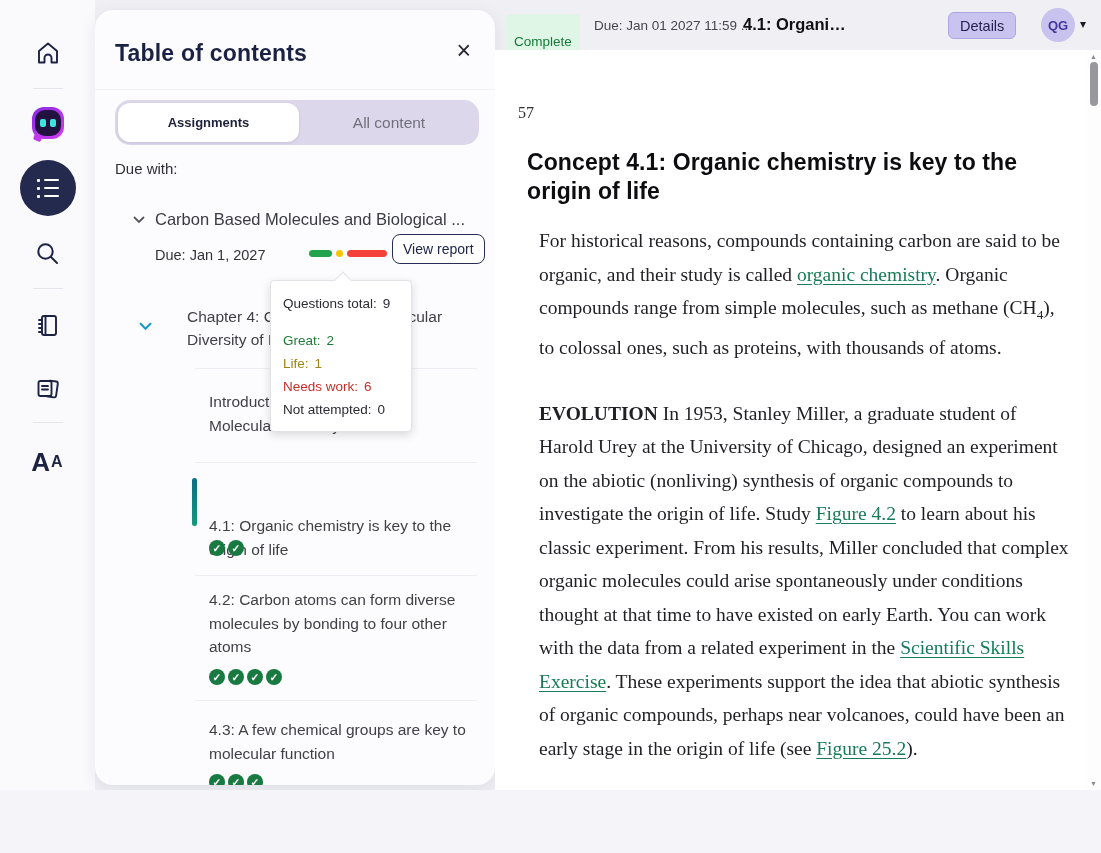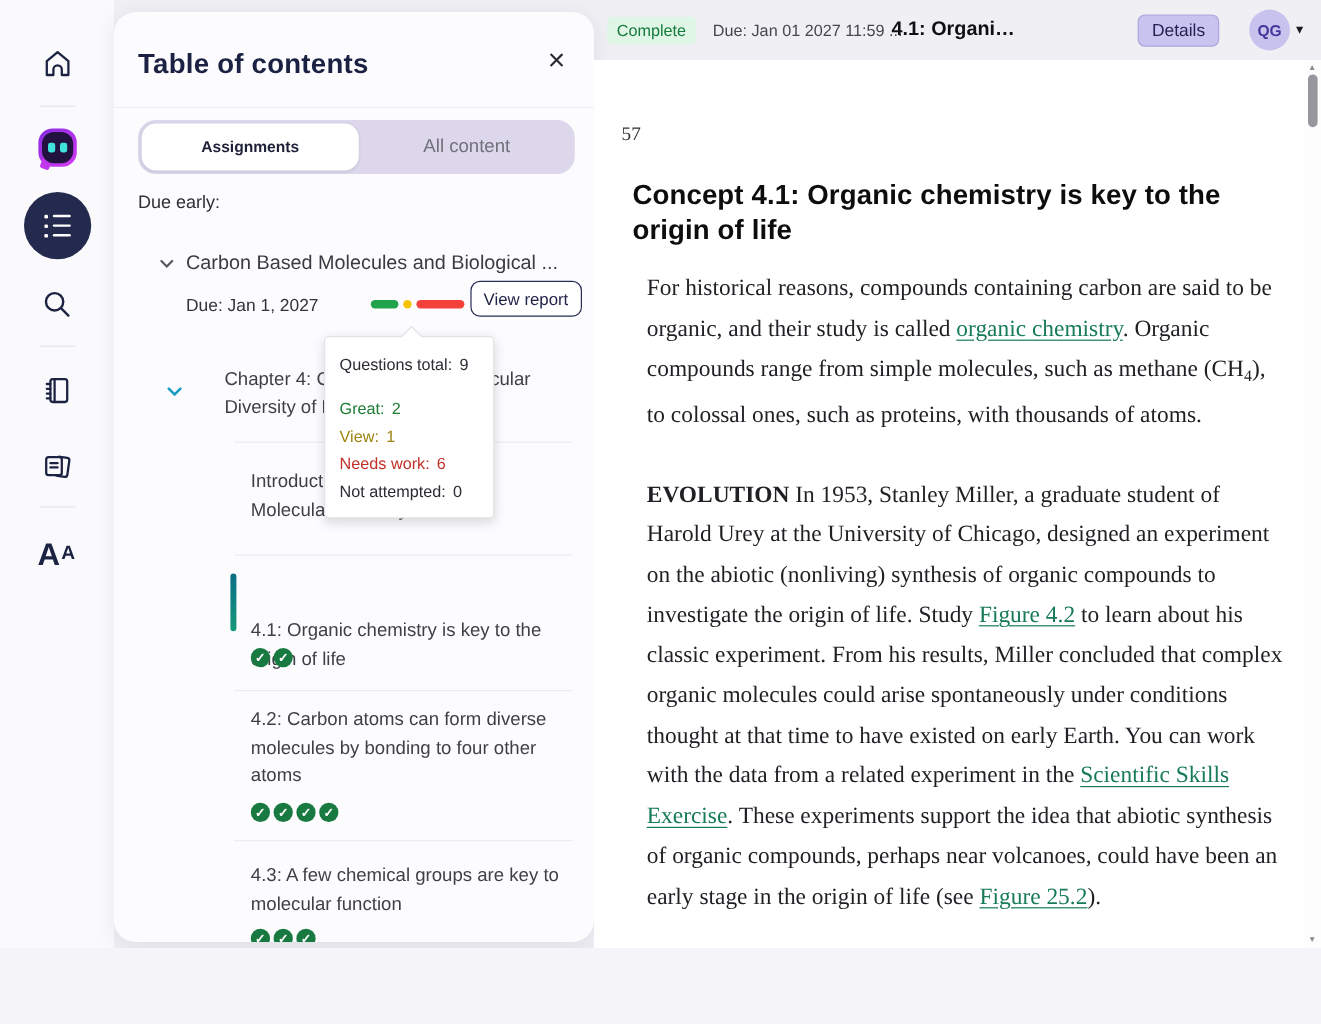--- a/index.html
+++ b/index.html
@@ -88,21 +88,21 @@
   .tooltip .arrow { position:absolute; top:-7px; left:66px; width:12px; height:12px; background:#fff;
                     border-left:1px solid #E2E2E6; border-top:1px solid #E2E2E6; transform:rotate(45deg); }
   .tt-row { display:flex; gap:6px; line-height:23px; color:#2B2B33; }
   .tt-total { margin-bottom:14px; }
   .tt-row.great { color:#1E7B34; }
   .tt-row.okay { color:#9D8413; }
   .tt-row.needs { color:#C23028; }
 
   
   .badge-complete { position:absolute; left:506px; top:14px; background:#DFF6E7; color:#157A3B;
-                    font-size:13.5px; padding:4px 8px; border-radius:4px; }
+                    font-size:13.5px; padding:20px 8px; border-radius:4px; }
   .hdr-due { position:absolute; left:594px; top:18px; font-size:13.5px; color:#46464E; }
   .hdr-title { position:absolute; left:743px; top:15px; font-size:16.5px; font-weight:700; color:#101014; }
   .details-btn { position:absolute; left:948px; top:12px; height:27px; padding:0 11px;
                  background:#C9C4EF; border:1px solid #ACA5DF; border-radius:6px;
                  font-size:14.5px; color:#262052; display:flex; align-items:center; cursor:pointer;
                  font-family:"Liberation Sans",sans-serif; }
   .avatar { position:absolute; left:1041px; top:8px; width:34px; height:34px; border-radius:50%;
             background:#C8C2EF; color:#43389B; font-size:13px; font-weight:700;
             display:flex; align-items:center; justify-content:center; cursor:pointer; }
   .hdr-caret { position:absolute; left:1080px; top:17px; font-size:12px; color:#1A1A20; cursor:pointer; }
@@ -196,21 +196,21 @@
   <section class="toc-panel">
     <h1 class="toc-title">Table of contents</h1>
     <span class="toc-close">×</span>
     <div class="toc-hdiv"></div>
 
     <div class="tabs">
       <div class="tab-active">Assignments</div>
       <div class="tab-inactive">All content</div>
     </div>
 
-    <div class="due-next">Due early:</div>
+    <div class="due-next">Due with:</div>
 
     <svg class="assign-chevron" width="12" height="8" viewBox="0 0 12 8" fill="none" stroke="#55555D" stroke-width="1.8" stroke-linecap="round">
       <path d="M1.5 1.5 L6 6 L10.5 1.5"></path>
     </svg>
     <div class="assign-title">Carbon Based Molecules and Biological ...</div>
     <div class="assign-due">Due: Jan 1, 2027</div>
     <div class="mini-bar">
       <span class="seg g"></span>
       <span class="seg y"></span>
       <span class="seg r"></span>
@@ -255,21 +255,21 @@
       <span class="arrow"></span>
       <div class="tt-row tt-total">
         <span>Questions total:</span>
           <span>9</span>
       </div>
       <div class="tt-row great">
         <span>Great:</span>
           <span>2</span>
       </div>
       <div class="tt-row okay">
-        <span>View:</span>
+        <span>Life:</span>
           <span>1</span>
       </div>
       <div class="tt-row needs">
         <span>Needs work:</span>
           <span>6</span>
       </div>
       <div class="tt-row">
         <span>Not attempted:</span>
           <span>0</span>
       </div>

